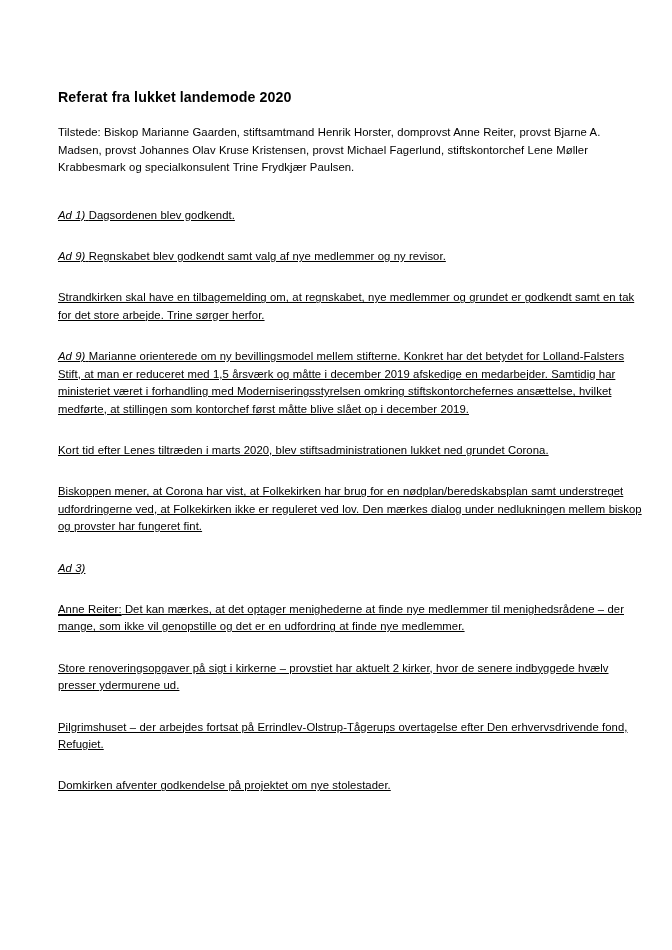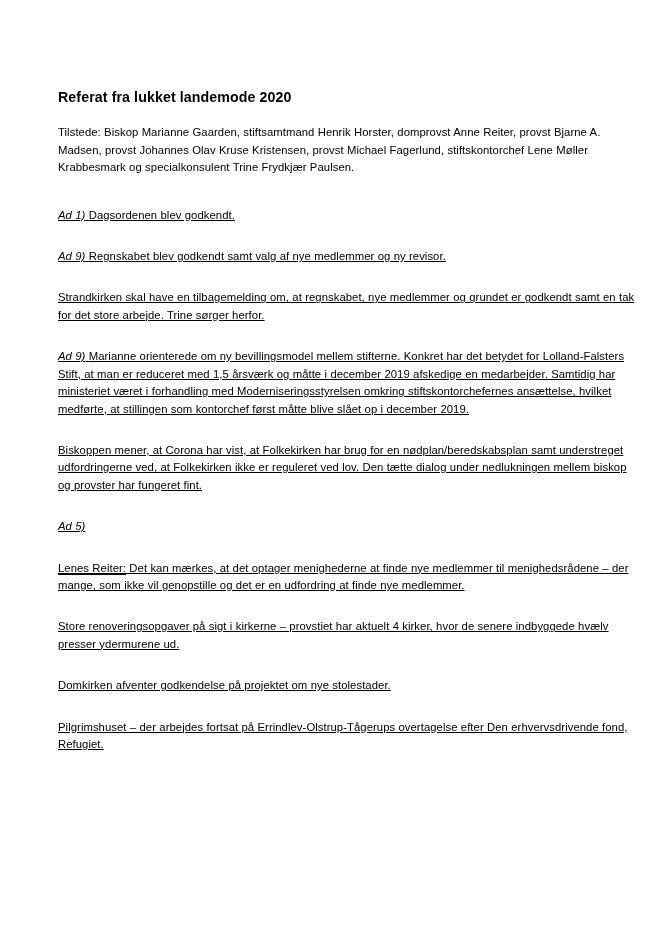--- a/index.html
+++ b/index.html
@@ -74,32 +74,33 @@
     <span>Regnskabet blev godkendt samt valg af nye medlemmer og ny revisor.</span>
   </p>
 
   <p class="para gap-lg">Strandkirken skal have en tilbagemelding om, at regnskabet, nye medlemmer og grundet er godkendt samt en tak for det store arbejde. Trine sørger herfor.</p>
 
   <p class="para gap-lg">
     <span class="lead-in">Ad 9)</span>
     <span>Marianne orienterede om ny bevillingsmodel mellem stifterne. Konkret har det betydet for Lolland-Falsters Stift, at man er reduceret med 1,5 årsværk og måtte i december 2019 afskedige en medarbejder. Samtidig har ministeriet været i forhandling med Moderniseringsstyrelsen omkring stiftskontorchefernes ansættelse, hvilket medførte, at stillingen som kontorchef først måtte blive slået op i december 2019.</span>
   </p>
 
+  <p class="para gap-lg">Kort tid efter Lenes tiltræden i marts 2020, blev stiftsadministrationen lukket ned grundet Corona.</p>
 
-  <p class="para gap-lg">Biskoppen mener, at Corona har vist, at Folkekirken har brug for en nødplan/beredskabsplan samt understreget udfordringerne ved, at Folkekirken ikke er reguleret ved lov. Den tætte dialog under nedlukningen mellem biskop og provster har fungeret fint.</p>
+  <p class="para gap-lg">Biskoppen mener, at Corona har vist, at Folkekirken har brug for en nødplan/beredskabsplan samt understreget udfordringerne ved, at Folkekirken ikke er reguleret ved lov. Den mærkes dialog under nedlukningen mellem biskop og provster har fungeret fint.</p>
 
 
   <p class="para gap-lg">
-    <span class="lead-in">Ad 5)</span>
+    <span class="lead-in">Ad 3)</span>
   </p>
 
   <p class="para gap-lg">
-    <span class="underlined">Lenes Reiter:</span><span> Det kan mærkes, at det optager menighederne at finde nye medlemmer til menighedsrådene – der mange, som ikke vil genopstille og det er en udfordring at finde nye medlemmer.</span>
+    <span class="underlined">Anne Reiter:</span><span> Det kan mærkes, at det optager menighederne at finde nye medlemmer til menighedsrådene – der mange, som ikke vil genopstille og det er en udfordring at finde nye medlemmer.</span>
   </p>
 
 
-  <p class="para gap-lg">Store renoveringsopgaver på sigt i kirkerne – provstiet har aktuelt 4 kirker, hvor de senere indbyggede hvælv presser ydermurene ud.</p>
+  <p class="para gap-lg">Store renoveringsopgaver på sigt i kirkerne – provstiet har aktuelt 2 kirker, hvor de senere indbyggede hvælv presser ydermurene ud.</p>
+
+  <p class="para gap-lg">Pilgrimshuset – der arbejdes fortsat på Errindlev-Olstrup-Tågerups overtagelse efter Den erhvervsdrivende fond, Refugiet.</p>
 
   <p class="para gap-lg">Domkirken afventer godkendelse på projektet om nye stolestader.</p>
-
-  <p class="para gap-lg">Pilgrimshuset – der arbejdes fortsat på Errindlev-Olstrup-Tågerups overtagelse efter Den erhvervsdrivende fond, Refugiet.</p>
 
 </div>
 
 </body></html>

